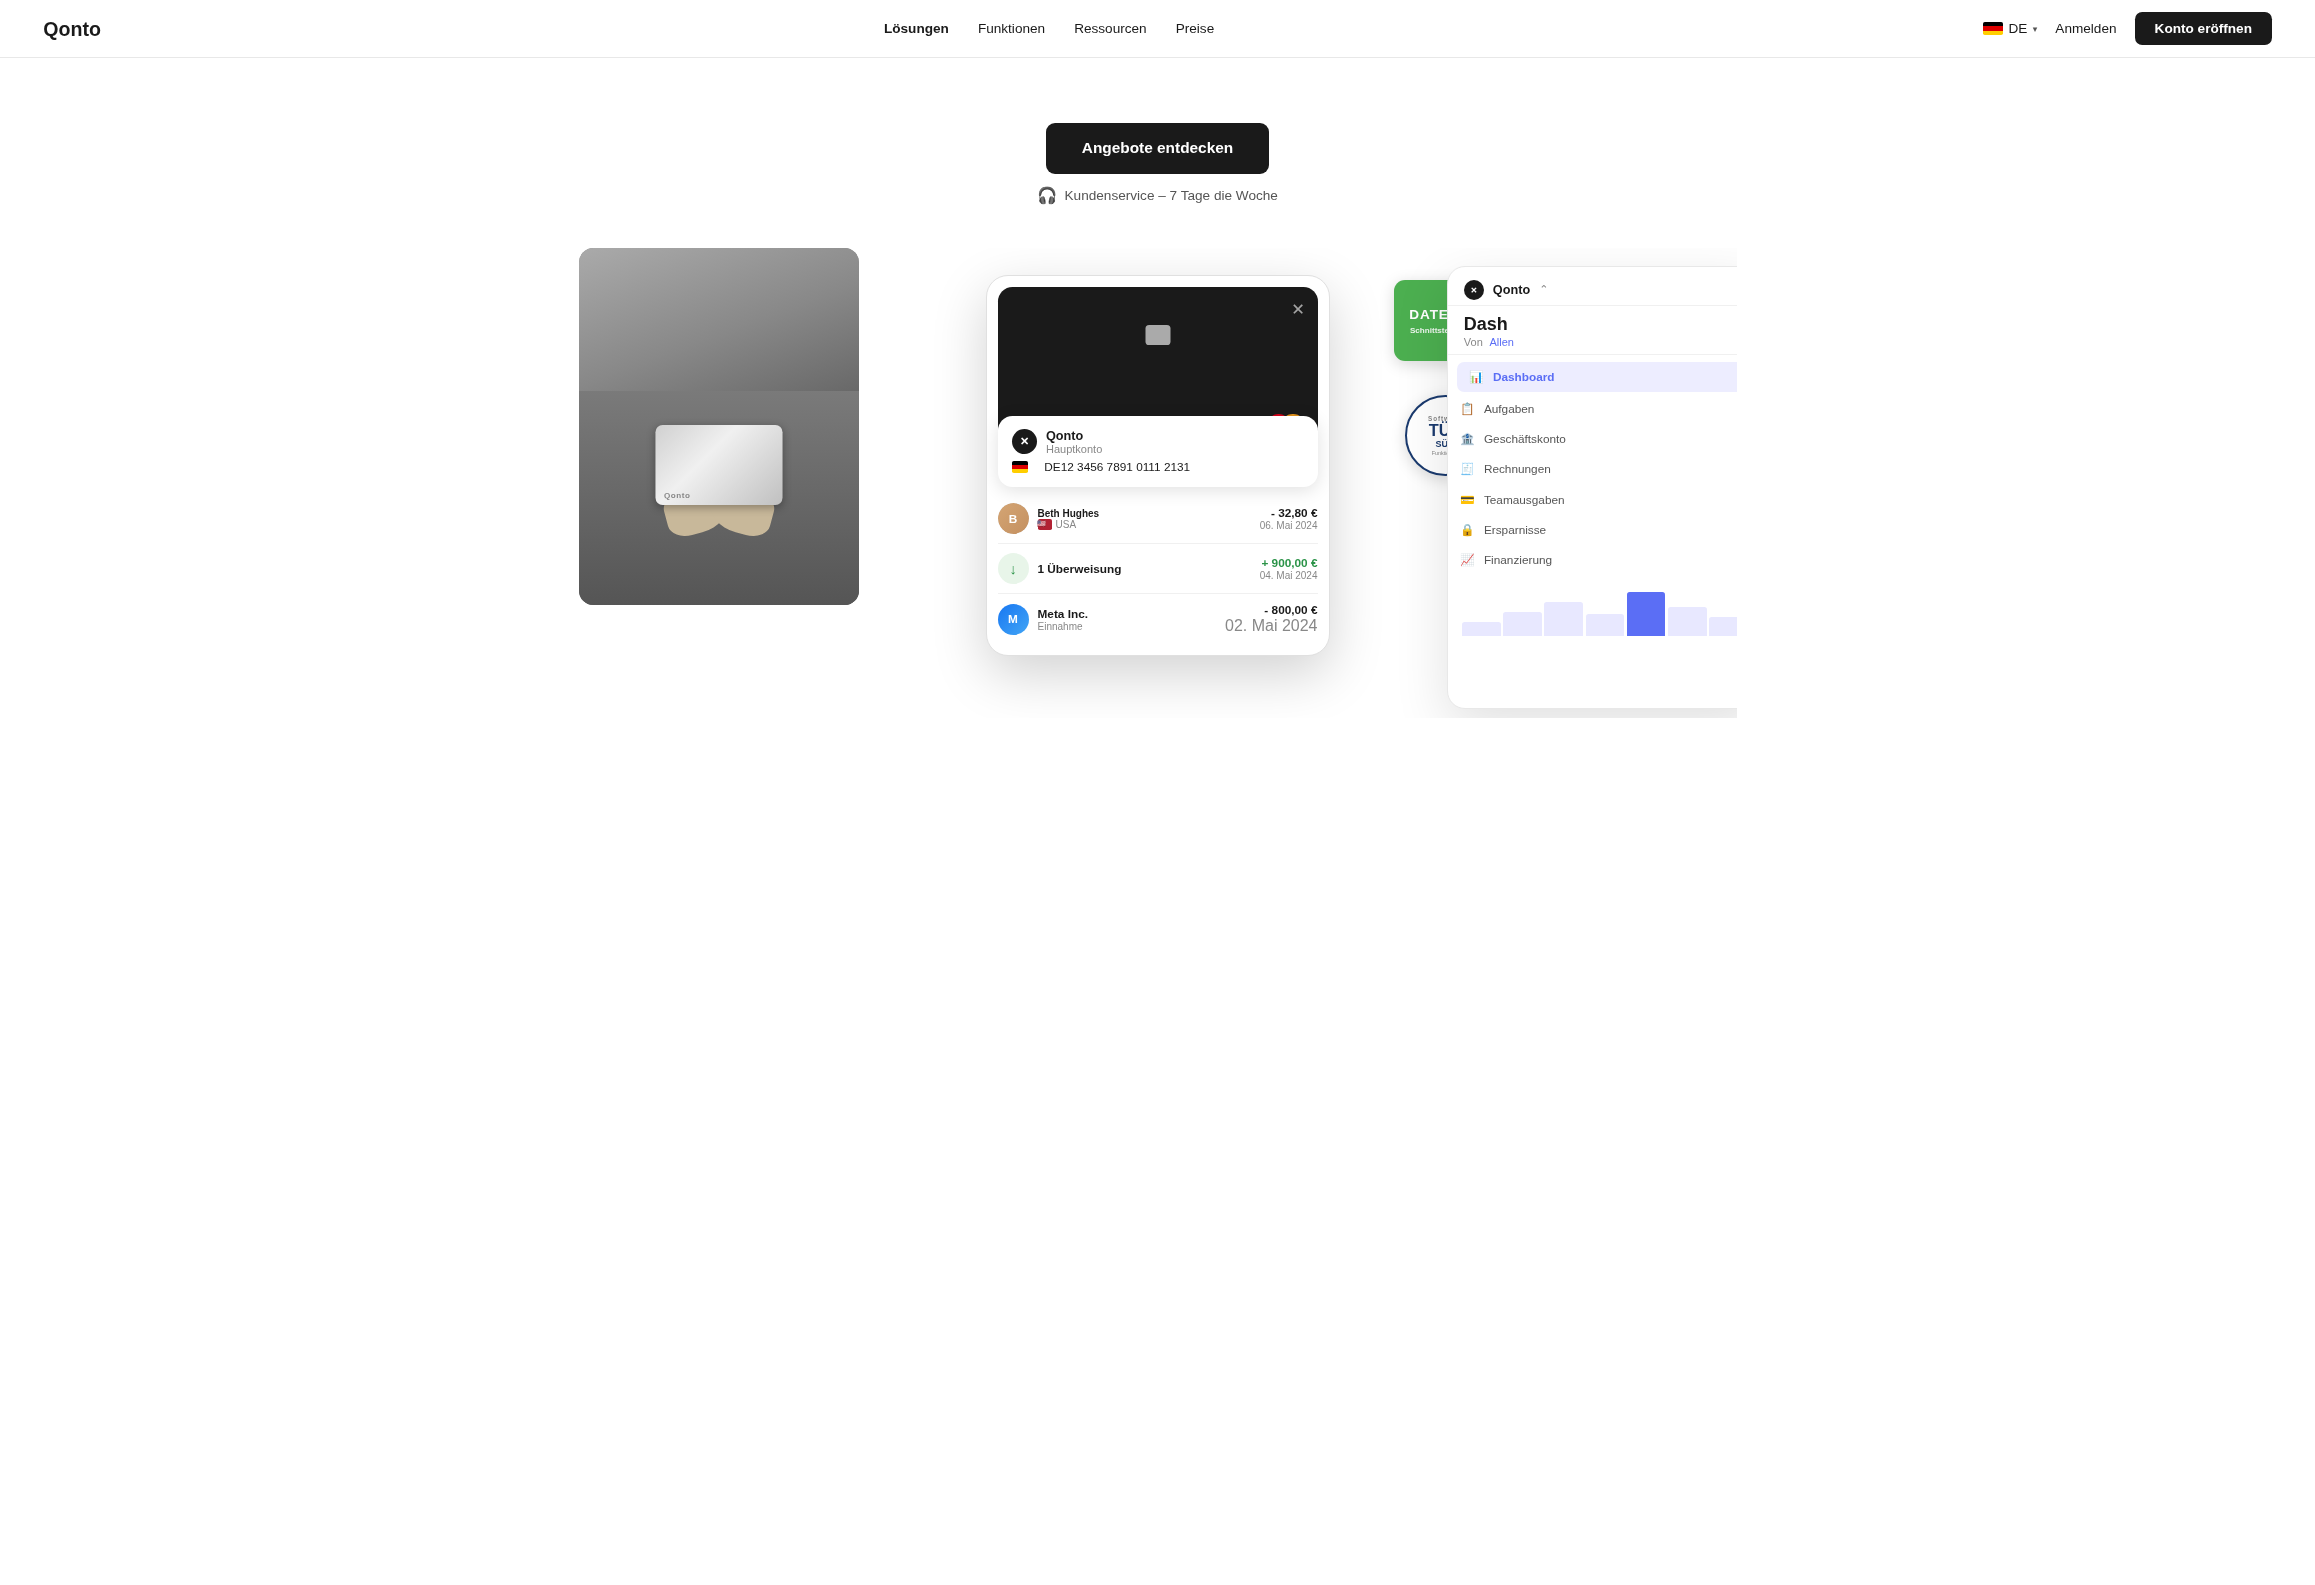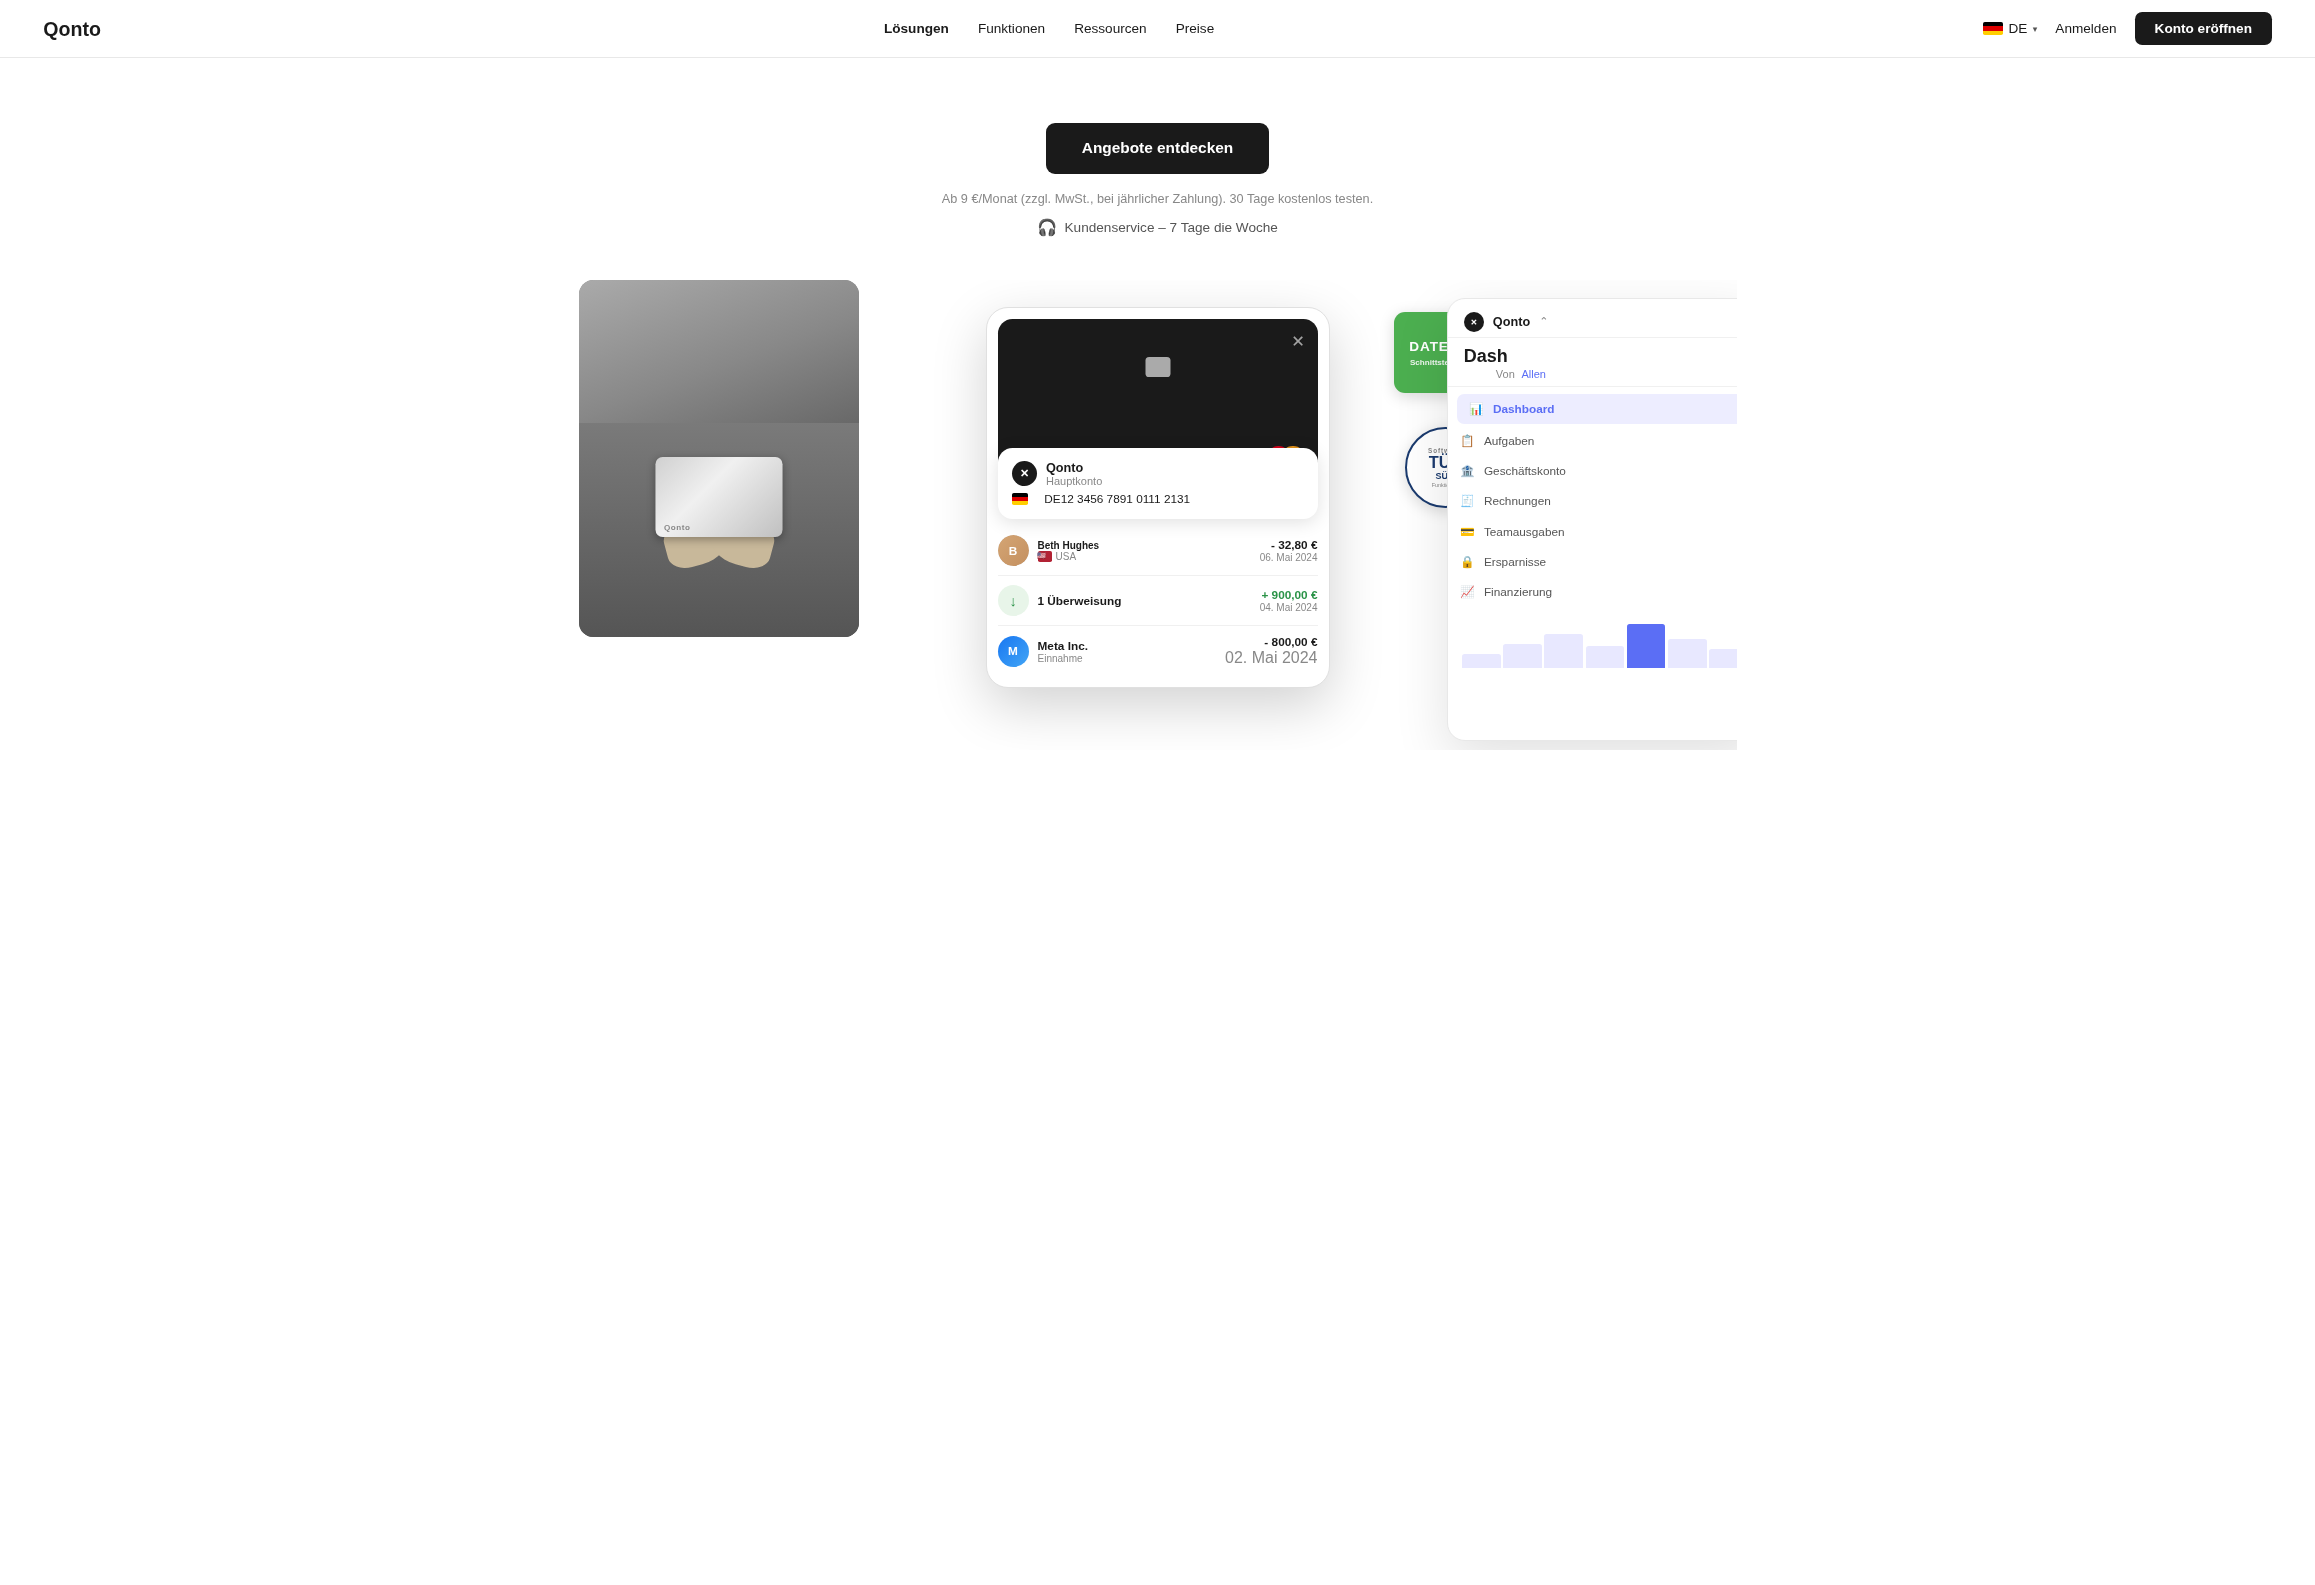--- a/index.html
+++ b/index.html
@@ -33,21 +33,20 @@
       <span style="font-size:13.6px;font-weight:500;">DE</span>
       <span style="font-size:9px;color:#555;">▾</span>
     </div>
     <a style="font-size:13.6px;font-weight:500;color:#1a1a1a;cursor:pointer;text-decoration:none;">Anmelden</a>
     <button style="background:#1a1a1a;color:#fff;padding:9px 20px;border-radius:7.2px;font-size:13.6px;font-weight:600;cursor:pointer;border:none;">Konto eröffnen</button>
   </div>
 </nav>
 
 <section style="text-align:center;padding:65px 43px 0;position:relative;">
   <button style="background:#1a1a1a;color:#fff;padding:16.3px 36px;border-radius:9px;font-size:15.4px;font-weight:600;cursor:pointer;border:none;">Angebote entdecken</button>
-  <div style="font-size:12.7px;color:#888;margin-top:18px;">Ab 9 €/Monat (zzgl. MwSt., bei jährlicher Zahlung). 30 Tage kostenlos testen.</div>
   <div style="display:flex;align-items:center;justify-content:center;gap:7.2px;font-size:13.6px;color:#555;margin-top:12.7px;">
     <span style="font-size:16.3px;">🎧</span>
     <span>Kundenservice – 7 Tage die Woche</span>
   </div>
 </section>
 
 <div style="position:relative;margin-top:43px;height:470px;overflow:hidden;max-width:1158px;margin-left:auto;margin-right:auto;">
 
   <div style="position:absolute;left:0;top:0;width:280px;height:357px;border-radius:14.5px;overflow:hidden;background:#888;">
     <div style="width:100%;height:100%;background:linear-gradient(160deg,#aaa 0%,#888 30%,#666 55%,#777 70%,#555 100%);position:relative;">
@@ -157,21 +156,21 @@
 
   <div style="position:absolute;right:-27px;top:18px;width:317px;background:#fff;border-radius:18px;box-shadow:0 18px 54px rgba(0,0,0,0.12);border:1.8px solid #e8e8e8;overflow:hidden;height:443px;">
 
     <div style="padding:12.7px 16.3px 5.4px;border-bottom:0.9px solid #f0f0f0;display:flex;align-items:center;gap:9px;">
       <div style="width:20px;height:20px;background:#1a1a1a;border-radius:50%;display:flex;align-items:center;justify-content:center;color:#fff;font-size:8.1px;font-weight:900;">✕</div>
       <span style="font-size:12.7px;font-weight:600;">Qonto</span>
       <span style="color:#888;font-size:11px;">⌃</span>
     </div>
     <div style="padding:7.2px 16.3px 5.4px;border-bottom:0.9px solid #f0f0f0;">
       <span style="font-size:18px;font-weight:700;">Dash</span>
-      <div style="font-size:11px;color:#888;margin-top:1.8px;margin-left:32px;">
+      <div style="font-size:11px;color:#888;margin-top:1.8px;">
         <span>Von</span>
         <span style="color:#5B6EF5;cursor:pointer;margin-left:3.6px;">Allen</span>
       </div>
     </div>
 
     <div style="display:flex;flex-direction:column;padding:5.4px 0;">
       <div style="display:flex;align-items:center;gap:9px;padding:8.1px 12.7px;background:#EDEDFF;border-radius:7.2px;margin:1.8px 9px;font-size:11.8px;font-weight:600;color:#5B6EF5;cursor:pointer;">
         <span style="font-size:11.8px;">📊</span>
         <span>Dashboard</span>
       </div>

